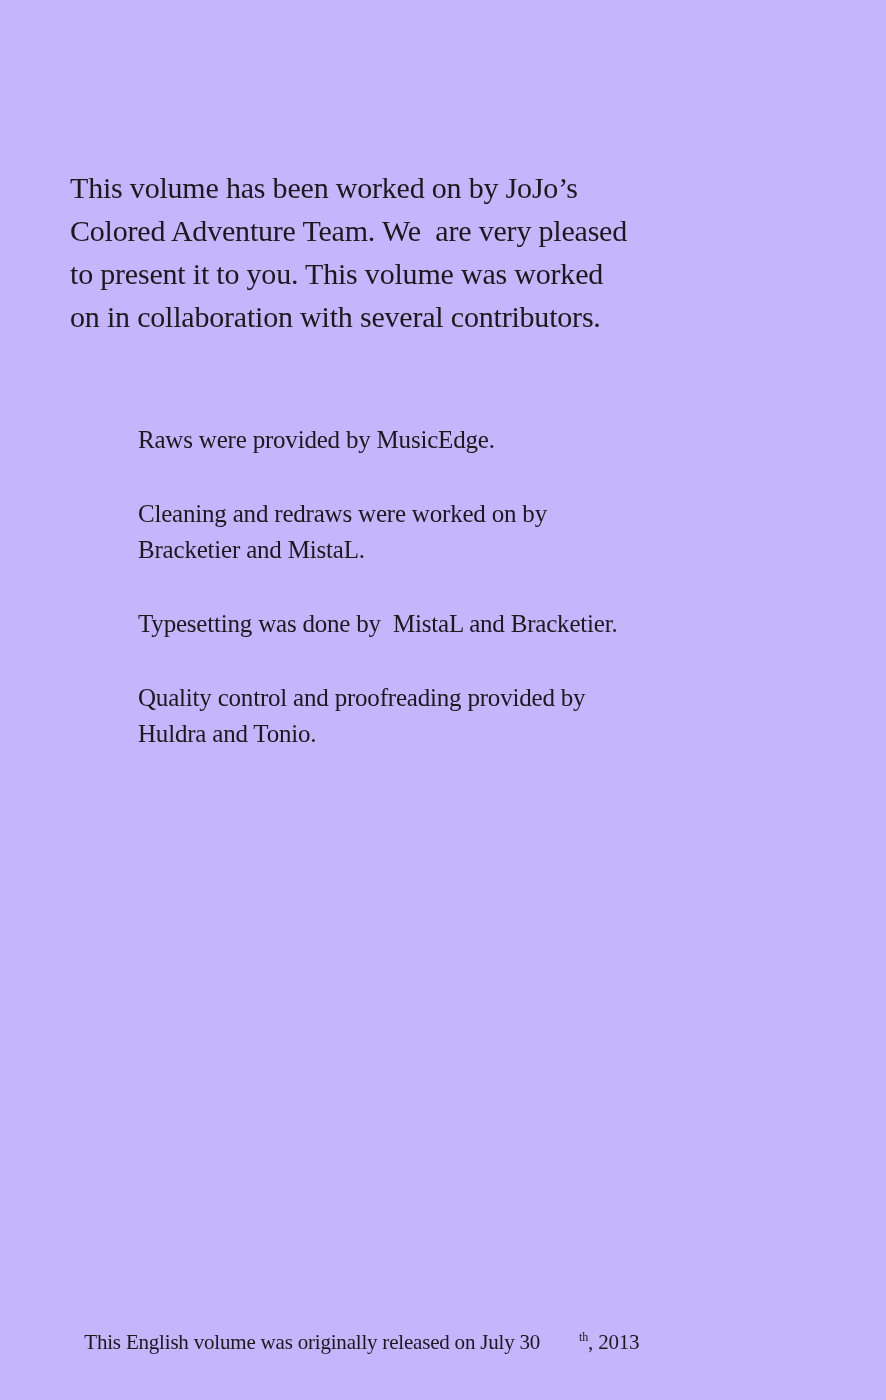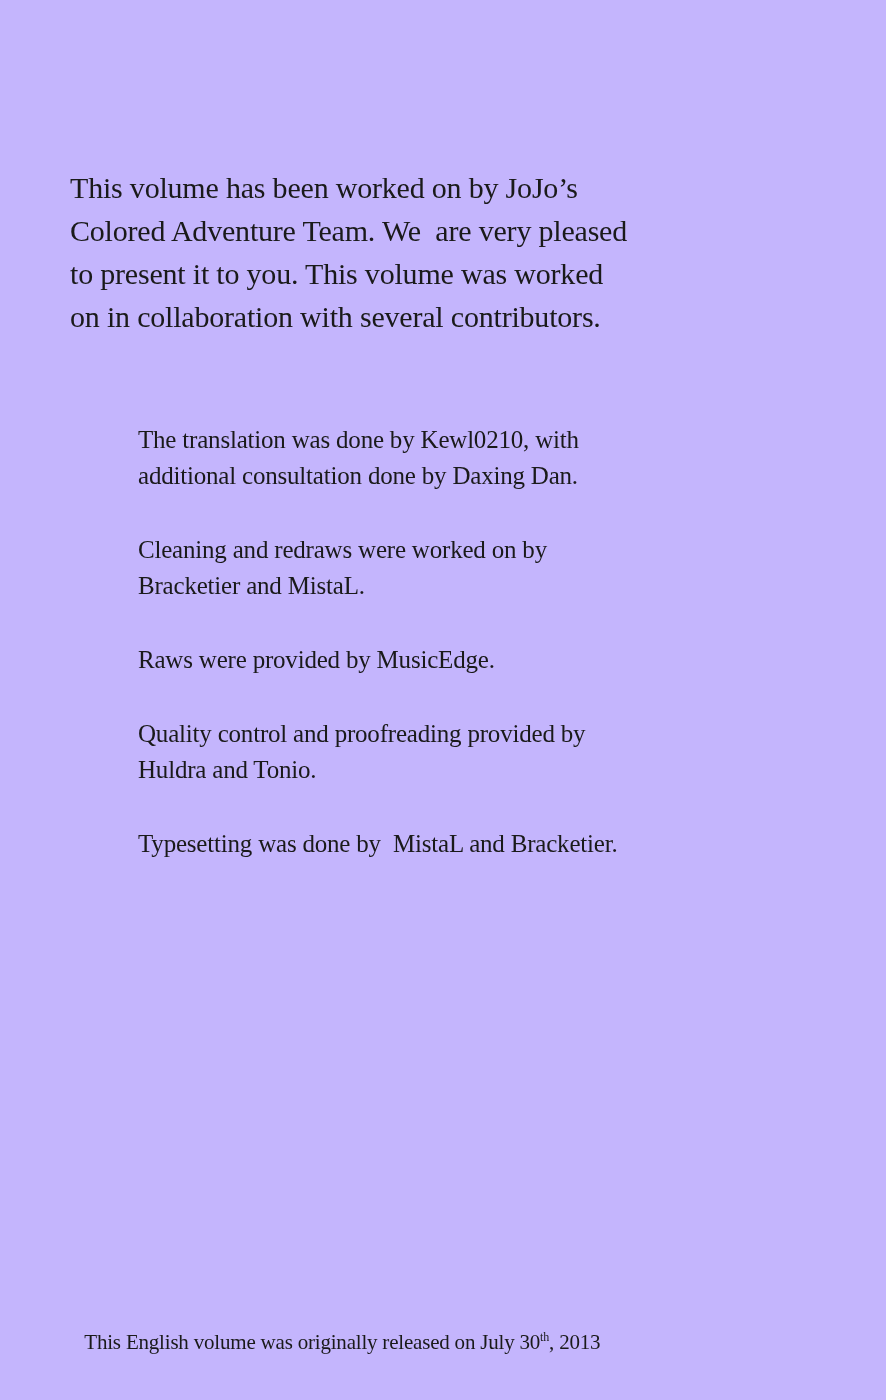--- a/index.html
+++ b/index.html
@@ -48,41 +48,40 @@
     line-height: 30px;
     letter-spacing: -0.2px;
   }
   .footer-line {
     white-space: pre-wrap;
   }
   .footer-line sup {
     font-size: 12px;
     line-height: 0;
     vertical-align: super;
+    margin-left: 39px;
   }
 </style>
 </head>
 <body>
 
 <div class="page">
 
   <div class="intro">This volume has been worked on by JoJo’s
 Colored Adventure Team. We  are very pleased
 to present it to you. This volume was worked
 on in collaboration with several contributors.</div>
 
   <div class="credits">
-    <p class="credit-paragraph">The translation was done by Kewl0210, with
-additional consultation done by Daxing Dan.</p>
+    <p class="credit-paragraph">Raws were provided by MusicEdge.</p>
     <p class="credit-paragraph">Cleaning and redraws were worked on by
 Bracketier and MistaL.</p>
-    <p class="credit-paragraph">Raws were provided by MusicEdge.</p>
+    <p class="credit-paragraph">Typesetting was done by  MistaL and Bracketier.</p>
     <p class="credit-paragraph">Quality control and proofreading provided by
 Huldra and Tonio.</p>
-    <p class="credit-paragraph">Typesetting was done by  MistaL and Bracketier.</p>
   </div>
 
   <div class="footer">
     <div class="footer-line">
       <span>This English volume was originally released on July 30</span><sup>th</sup><span>, 2013</span>
     </div>
     <div class="footer-line">
       
     </div>
   </div>

